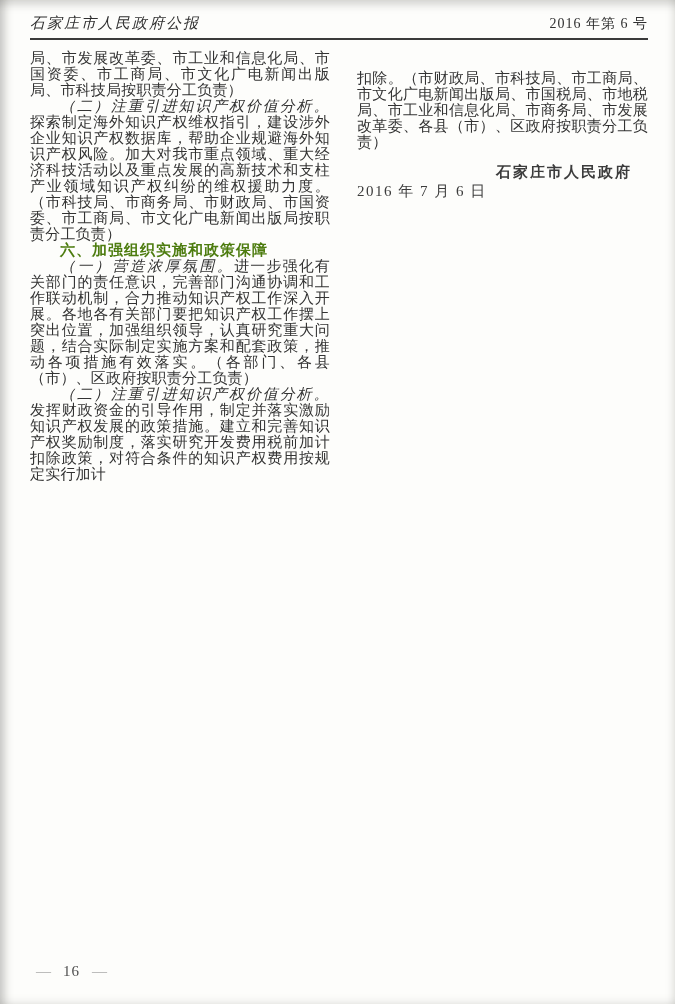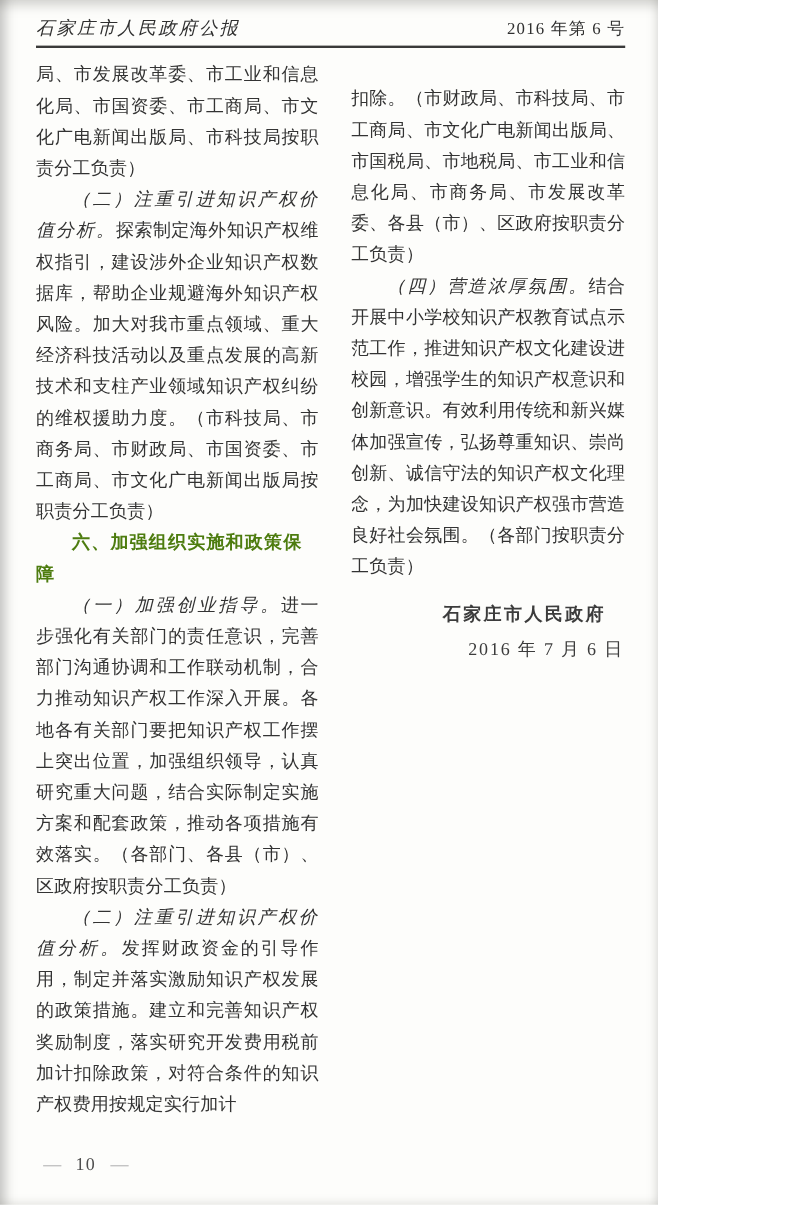--- a/index.html
+++ b/index.html
@@ -1,18 +1,18 @@
 <!DOCTYPE html>
 <html lang="zh"><head>
 <meta charset="utf-8">
 <style>
   html, body { margin:0; padding:0; background:#ffffff; }
   .page {
     position: relative;
-    width: 548px;
+    width: 675px;
     height: 1004px;
     background: #fdfdfb;
     font-family: "Liberation Serif", serif;
     color: #333333;
     overflow: hidden;
     box-shadow:
       inset 14px 0 10px -10px rgba(120,120,115,.45),
       inset 0 14px 10px -10px rgba(120,120,115,.35),
       inset -9px 0 8px -8px rgba(120,120,115,.28),
       inset 0 -9px 8px -8px rgba(120,120,115,.22);
@@ -47,21 +47,21 @@
     display: flex;
     gap: 27px;
   }
   .col { overflow: hidden; }
   .col-left  { width: 300px; }
   .col-right { width: 291px; margin-top: 20px; }
 
   .para {
     margin: 0;
     font-size: 15px;
-    line-height: 26px;
+    line-height: 16px;
     text-align: justify;
     text-indent: 2em;
     letter-spacing: .2px;
   }
   .continuation { text-indent: 0; }
   .heading {
     font-family: "Liberation Sans", sans-serif;
     font-weight: bold;
     text-align: left;
     letter-spacing: 1px;
@@ -72,21 +72,21 @@
   .signature {
     text-align: right;
     text-indent: 0;
     padding-right: 16px;
     margin-top: 14px;
     letter-spacing: 2px;
     color: #3c3c3c;
     font-weight: bold;
   }
   .signature_date {
-    text-align: right;
+    text-align: left;
     text-indent: 0;
     padding-right: 1px;
     margin-top: 3px;
     letter-spacing: 1.5px;
     color: #3c3c3c;
   }
 
   
   .page-footer {
     position: absolute;
@@ -107,30 +107,29 @@
   <header class="page-header">
     <span class="masthead">石家庄市人民政府公报</span>
     <span class="issue">2016 年第 6 号</span>
   </header>
 
   <main class="doc-body">
     <div class="col col-left" id="col-left">
         <p class="para continuation">局、市发展改革委、市工业和信息化局、市国资委、市工商局、市文化广电新闻出版局、市科技局按职责分工负责）</p>
         <p class="para para"><span class="lead">（二）注重引进知识产权价值分析。</span>探索制定海外知识产权维权指引，建设涉外企业知识产权数据库，帮助企业规避海外知识产权风险。加大对我市重点领域、重大经济科技活动以及重点发展的高新技术和支柱产业领域知识产权纠纷的维权援助力度。（市科技局、市商务局、市财政局、市国资委、市工商局、市文化广电新闻出版局按职责分工负责）</p>
         <p class="para heading">六、加强组织实施和政策保障</p>
-        <p class="para para"><span class="lead">（一）加强创业指导。</span>进一步强化有关部门的责任意识，完善部门沟通协调和工作联动机制，合力推动知识产权工作深入开展。各地各有关部门要把知识产权工作摆上突出位置，加强组织领导，认真研究重大问题，结合实际制定实施方案和配套政策，推动各项措施有效落实。（各部门、各县（市）、区政府按职责分工负责）</p>
+        <p class="para para"><span class="lead">（一）营造浓厚氛围。</span>进一步强化有关部门的责任意识，完善部门沟通协调和工作联动机制，合力推动知识产权工作深入开展。各地各有关部门要把知识产权工作摆上突出位置，加强组织领导，认真研究重大问题，结合实际制定实施方案和配套政策，推动各项措施有效落实。（各部门、各县（市）、区政府按职责分工负责）</p>
         <p class="para para"><span class="lead">（二）注重引进知识产权价值分析。</span>发挥财政资金的引导作用，制定并落实激励知识产权发展的政策措施。建立和完善知识产权奖励制度，落实研究开发费用税前加计扣除政策，对符合条件的知识产权费用按规定实行加计</p>
       </div>
     <div class="col col-right" id="col-right">
         <p class="para continuation">扣除。（市财政局、市科技局、市工商局、市文化广电新闻出版局、市国税局、市地税局、市工业和信息化局、市商务局、市发展改革委、各县（市）、区政府按职责分工负责）</p>
-        <p class="para para"><span class="lead">（四）营造浓厚氛围。</span>结合开展中小学校知识产权教育试点示范工作，推进知识产权文化建设进校园，增强学生的知识产权意识和创新意识。有效利用传统和新兴媒体加强宣传，弘扬尊重知识、崇尚创新、诚信守法的知识产权文化理念，为加快建设知识产权强市营造良好社会氛围。（各部门按职责分工负责）</p>
         <p class="para signature">石家庄市人民政府</p>
         <p class="para signature_date">2016 年 7 月 6 日</p>
       </div>
   </main>
 
   <footer class="page-footer">
     <span class="dash">—</span>
-    <span class="page-num">10</span>
+    <span class="page-num">16</span>
     <span class="dash">—</span>
   </footer>
 
 </div>
 
 </body></html>

